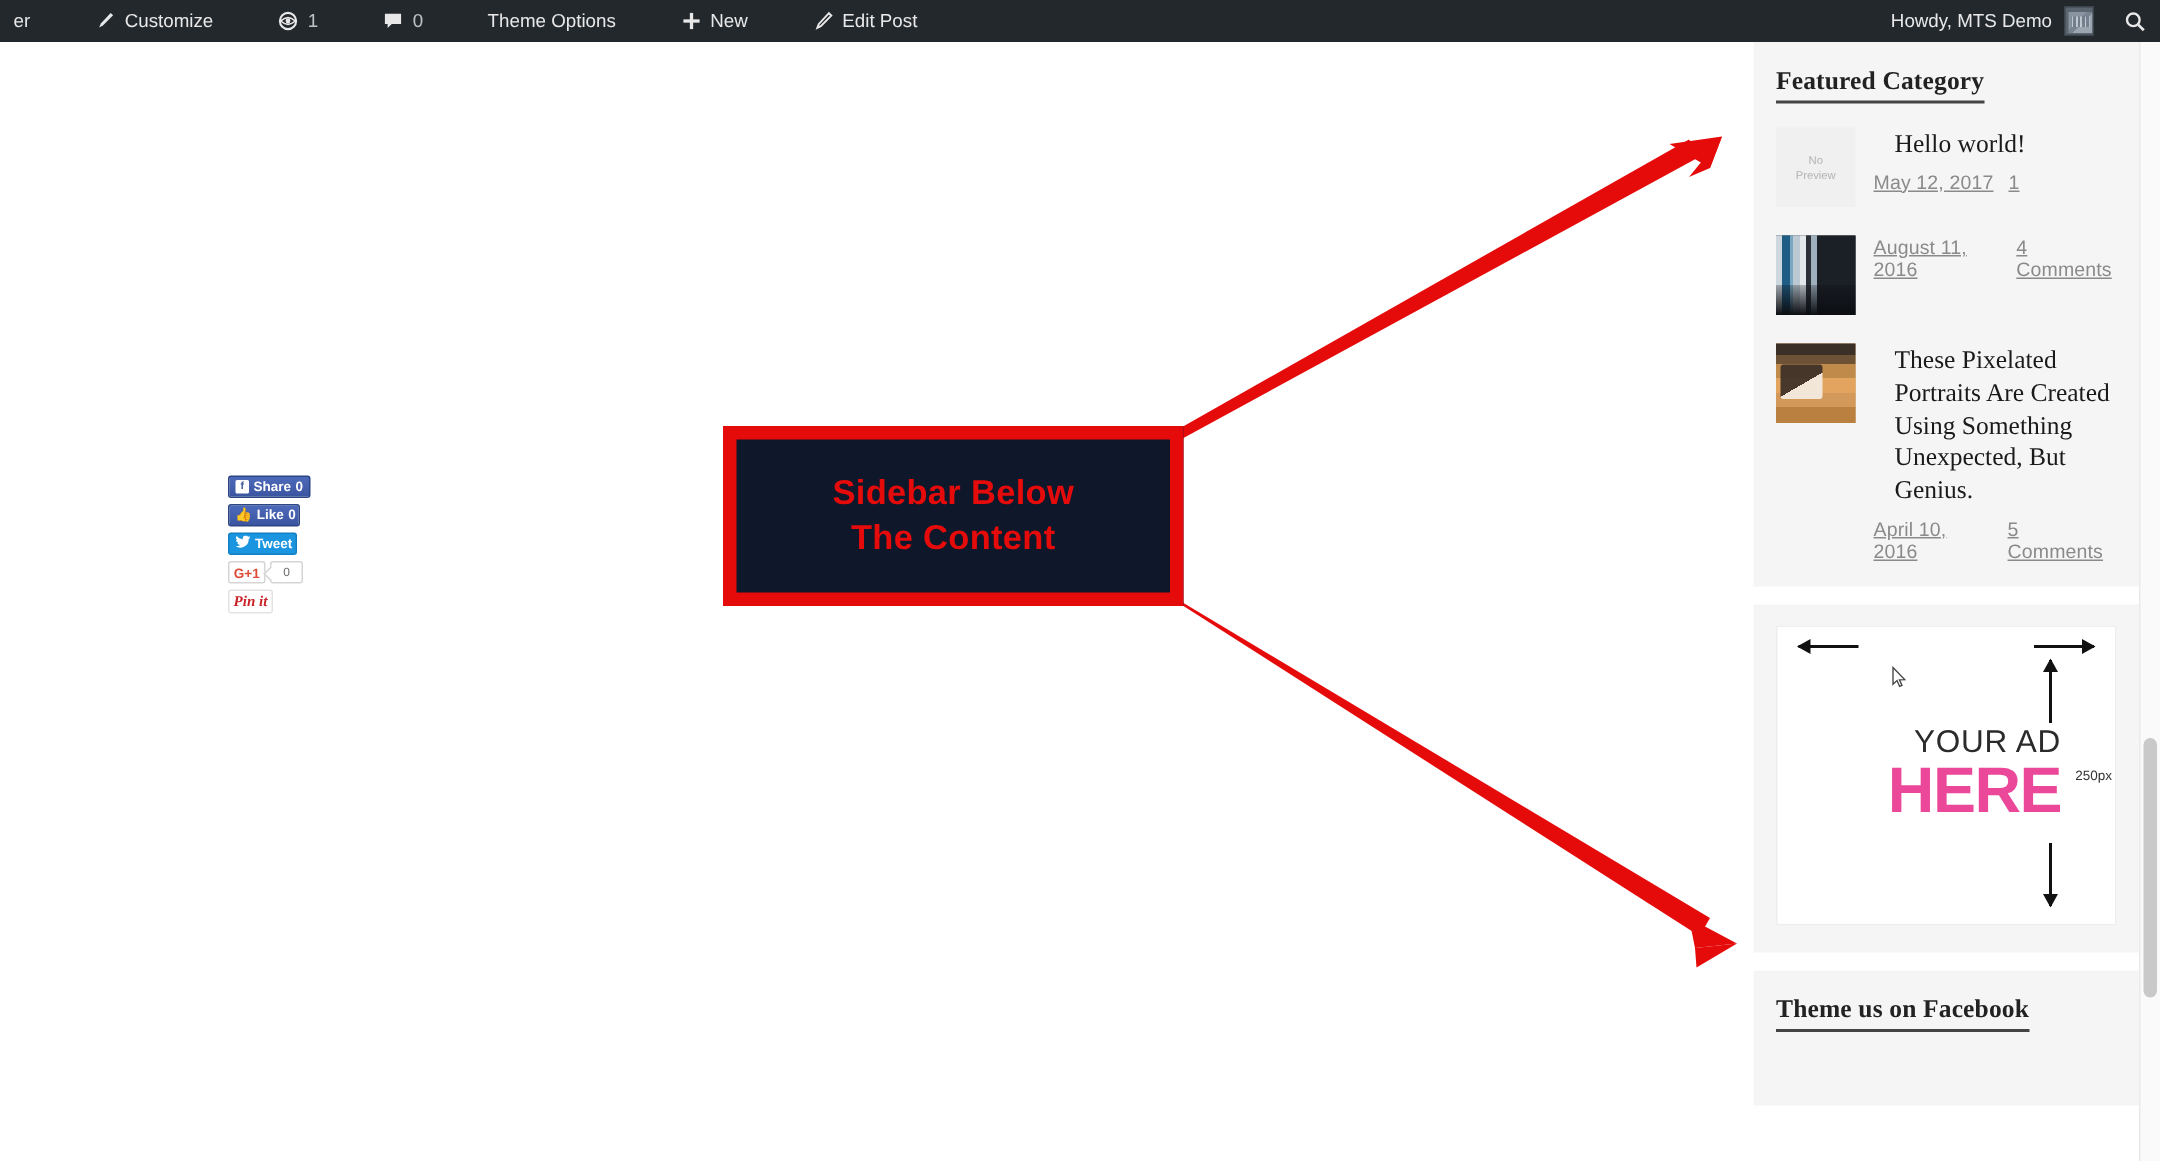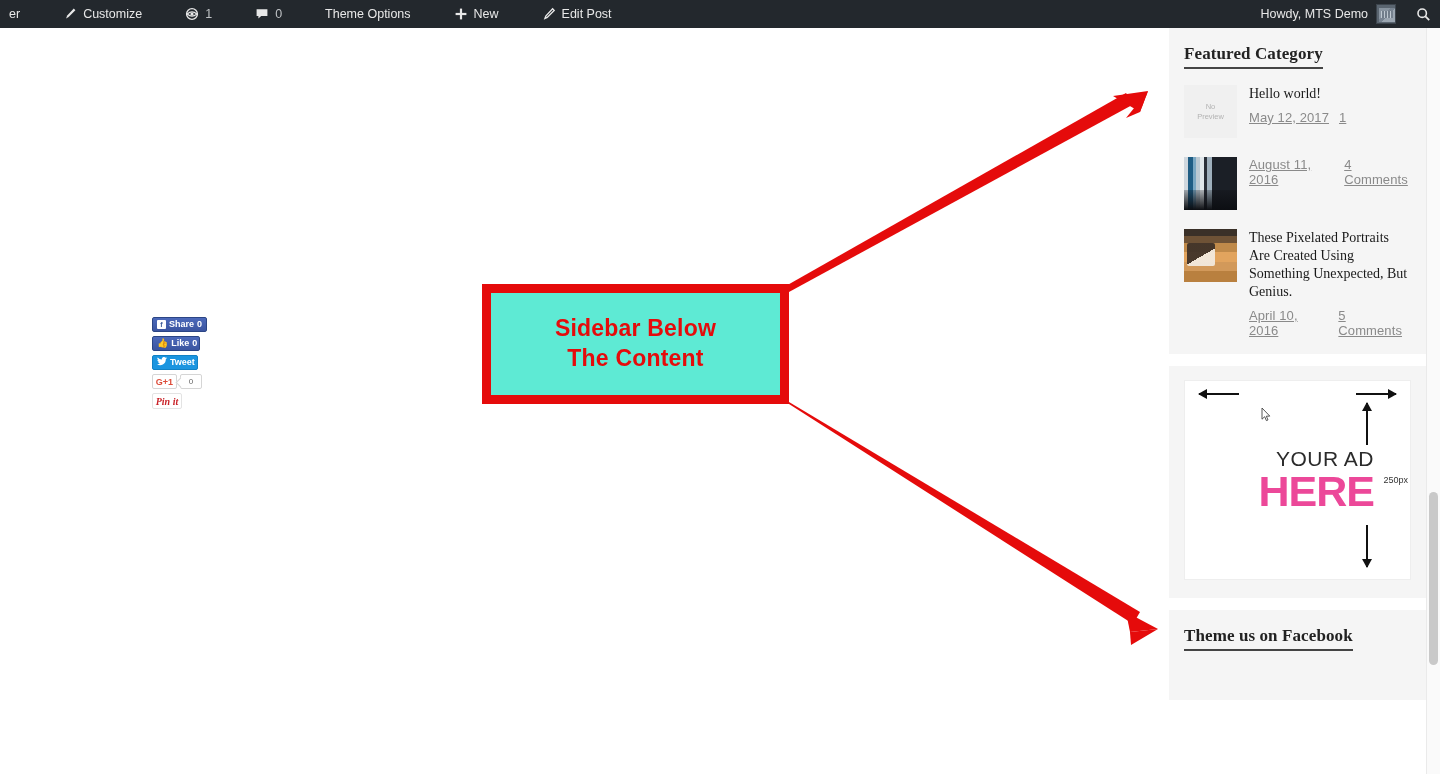--- a/index.html
+++ b/index.html
@@ -205,23 +205,23 @@
   .thumb.photo-b::after {
     content:""; position:absolute; left:6%; top:26%;
     width:52%; height:44%;
     background: linear-gradient(150deg, #3b2f27 0 55%, #f3ece2 55% 100%);
     border-radius: 2px;
     opacity: .92;
   }
   .post-body { flex: 1 1 auto; min-width: 0; }
   .post-title {
     font-family: "Liberation Serif", serif;
-    font-size: 14px; line-height: 1.28;
+    font-size: 17px; line-height: 1.28;
     color: #1a1a1a; font-weight: 400;
-    margin: 0 0 7px 0;
+    margin: 0 0 7px 14px;
   }
   .post-meta {
     font-size: 13px; color: #8a8a8a;
     display: flex; gap: 10px; align-items: center;
     letter-spacing: .1px;
     text-decoration: underline;
   }
 
   
   .ad-widget { padding: 14px 15px 18px 15px; }
@@ -301,21 +301,21 @@
 
   
   #annotation-layer {
     position: absolute; inset: 0;
     z-index: 55; pointer-events: none;
   }
   #callout-box {
     position: absolute;
     left: 482px; top: 284px;
     width: 307px; height: 120px;
-    background: #5eead4;
+    background: #0f172a;
     border: 9px solid #e50b0b;
     display: flex; align-items: center; justify-content: center;
     z-index: 57;
   }
   #callout-text {
     color: #e50b0b;
     font-size: 23px; font-weight: bold;
     text-align: center; line-height: 1.3;
     letter-spacing: .2px;
     white-space: pre-line;

